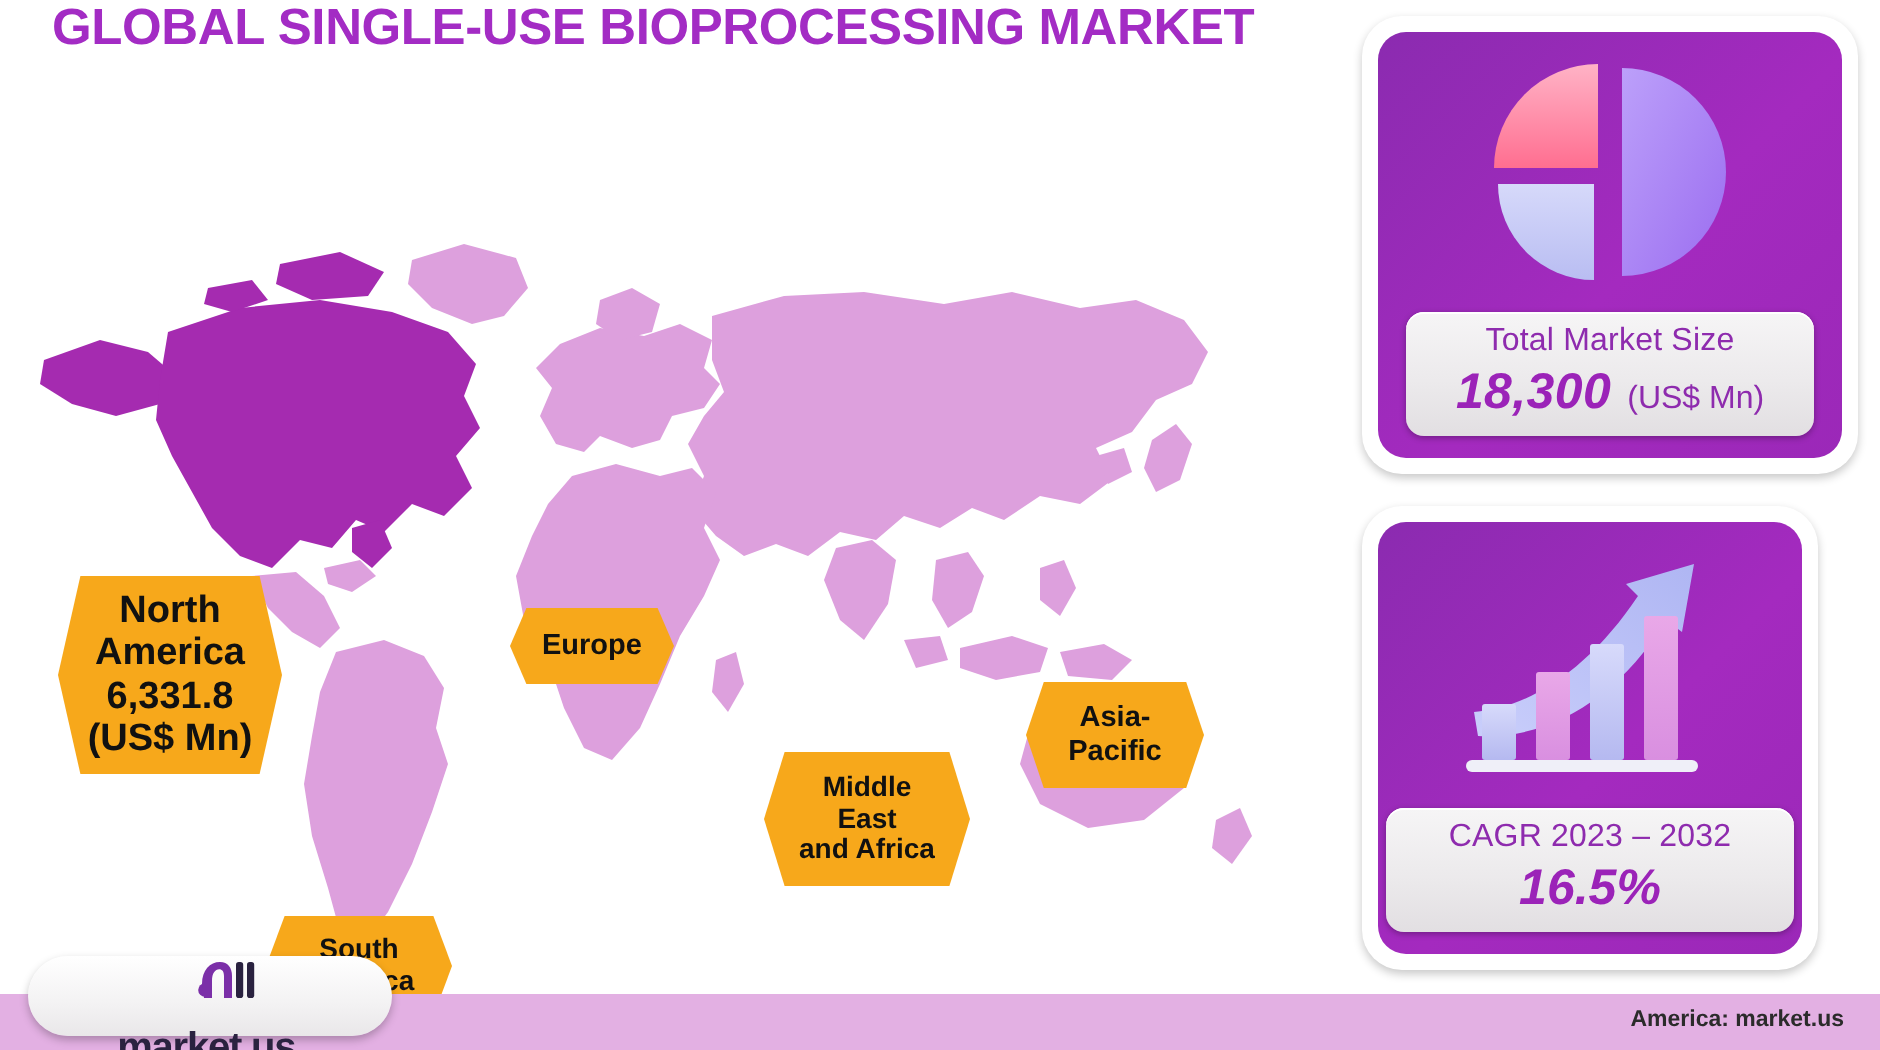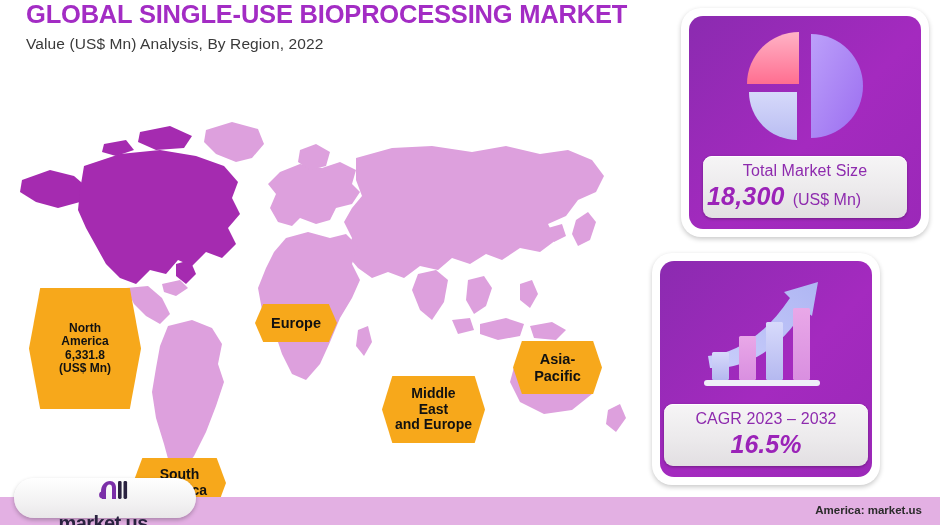--- a/index.html
+++ b/index.html
@@ -43,21 +43,21 @@
     font-weight: bold;
     text-align: center;
     display: flex; flex-direction: column;
     align-items: center; justify-content: center;
     line-height: 1.12;
     clip-path: polygon(10% 0%, 90% 0%, 100% 50%, 90% 100%, 10% 100%, 0% 50%);
     filter: drop-shadow(2px 3px 2px rgba(0,0,0,0.35));
   }
   .hex .val { }
 
-  .hex-na      { left: 29px;  top: 200px; width: 112px; height: 121px;  font-size: 12px; padding: 0 6px; }
+  .hex-na      { left: 29px;  top: 200px; width: 112px; height: 99px;  font-size: 19px; padding: 0 6px; }
   .hex-eu      { left: 255px; top: 216px; width: 82px;  height: 38px;  font-size: 14.5px; }
   .hex-mea     { left: 382px; top: 288px; width: 103px; height: 67px;  font-size: 14px; padding: 0 4px; }
   .hex-ap      { left: 513px; top: 253px; width: 89px;  height: 53px;  font-size: 14.5px; }
   .hex-sa      { left: 133px; top: 370px; width: 93px;  height: 50px;  font-size: 14px; text-align: center; }
 
   
   .card {
     position: absolute;
     background: #ffffff;
     border-radius: 20px;
@@ -67,40 +67,40 @@
   .card-inner {
     width: 100%; height: 100%;
     border-radius: 14px;
     background: linear-gradient(135deg, #8B2BB0 0%, #A42ABF 55%, #9B28B8 100%);
     position: relative;
     display: flex; flex-direction: column;
     align-items: center; justify-content: flex-start;
     overflow: hidden;
   }
   .card-top    { left: 681px; top: 8px;   width: 248px; height: 229px; }
-  .card-bottom { left: 652px; top: 253px; width: 228px; height: 232px; }
+  .card-bottom { left: 681px; top: 253px; width: 228px; height: 232px; }
 
   .graphic { flex: 1 1 auto; display: flex; align-items: center; justify-content: center; width: 100%; }
   .graphic svg { display: block; }
 
   .pill {
     width: 204px;
     margin: 0 auto 11px auto;
     background: linear-gradient(180deg, #f6f5f6 0%, #eceaec 55%, #e2dfe2 100%);
     border-radius: 9px;
     box-shadow: 0 1px 3px rgba(0,0,0,0.30), inset 0 1px 0 #ffffff;
     text-align: center;
     padding: 5px 4px 7px 4px;
     flex: 0 0 auto;
   }
   .pill-label {
     font-size: 16px; color: #8E2BAE; letter-spacing: 0.1px; line-height: 1.25;
   }
   .pill-value-row {
-    display: flex; align-items: baseline; justify-content: flex-start; gap: 8px;
+    display: flex; align-items: baseline; justify-content: center; gap: 8px;
     margin-top: 1px;
   }
   .pill-value {
     font-size: 25px; font-weight: bold; font-style: italic; color: #9B23B8;
     letter-spacing: 0.2px;
   }
   .pill-unit { font-size: 16px; color: #8E2BAE; }
   .pill-value-solo {
     font-size: 25px; font-weight: bold; font-style: italic; color: #9B23B8;
     margin-top: 1px;
@@ -135,21 +135,20 @@
     letter-spacing: 0.9px; margin-top: 2px;
   }
 </style>
 </head>
 <body>
 
 <div class="infographic">
 
   <div class="header">
     <div class="title">GLOBAL SINGLE-USE BIOPROCESSING MARKET</div>
-    <div class="subtitle">Value (US$ Mn) Analysis, By Region, 2022</div>
   </div>
 
   <div class="map-wrap">
     <svg viewBox="0 0 672 400" xmlns="http://www.w3.org/2000/svg">
       <g fill="#DDA0DD">
 
         <path d="M206 42 L232 34 L258 41 L264 56 L252 70 L236 74 L216 66 L204 54 Z"></path>
 
         <path d="M280 84 L300 76 L322 80 L340 74 L356 82 L352 96 L360 104 L352 116 L336 120 L330 132 L316 136
                  L300 130 L292 138 L278 134 L270 120 L276 106 L268 96 Z"></path>
@@ -215,21 +214,21 @@
       <span>(US$ Mn)</span>
     </div>
 
     <div class="hex hex-eu">
       <span>Europe</span>
     </div>
 
     <div class="hex hex-mea">
       <span>Middle</span>
       <span>East</span>
-      <span>and Europe</span>
+      <span>and Africa</span>
     </div>
 
     <div class="hex hex-ap">
       <span>Asia-</span>
       <span>Pacific</span>
     </div>
 
     <div class="hex hex-sa">
       <span>South</span>
       <span>America</span>

